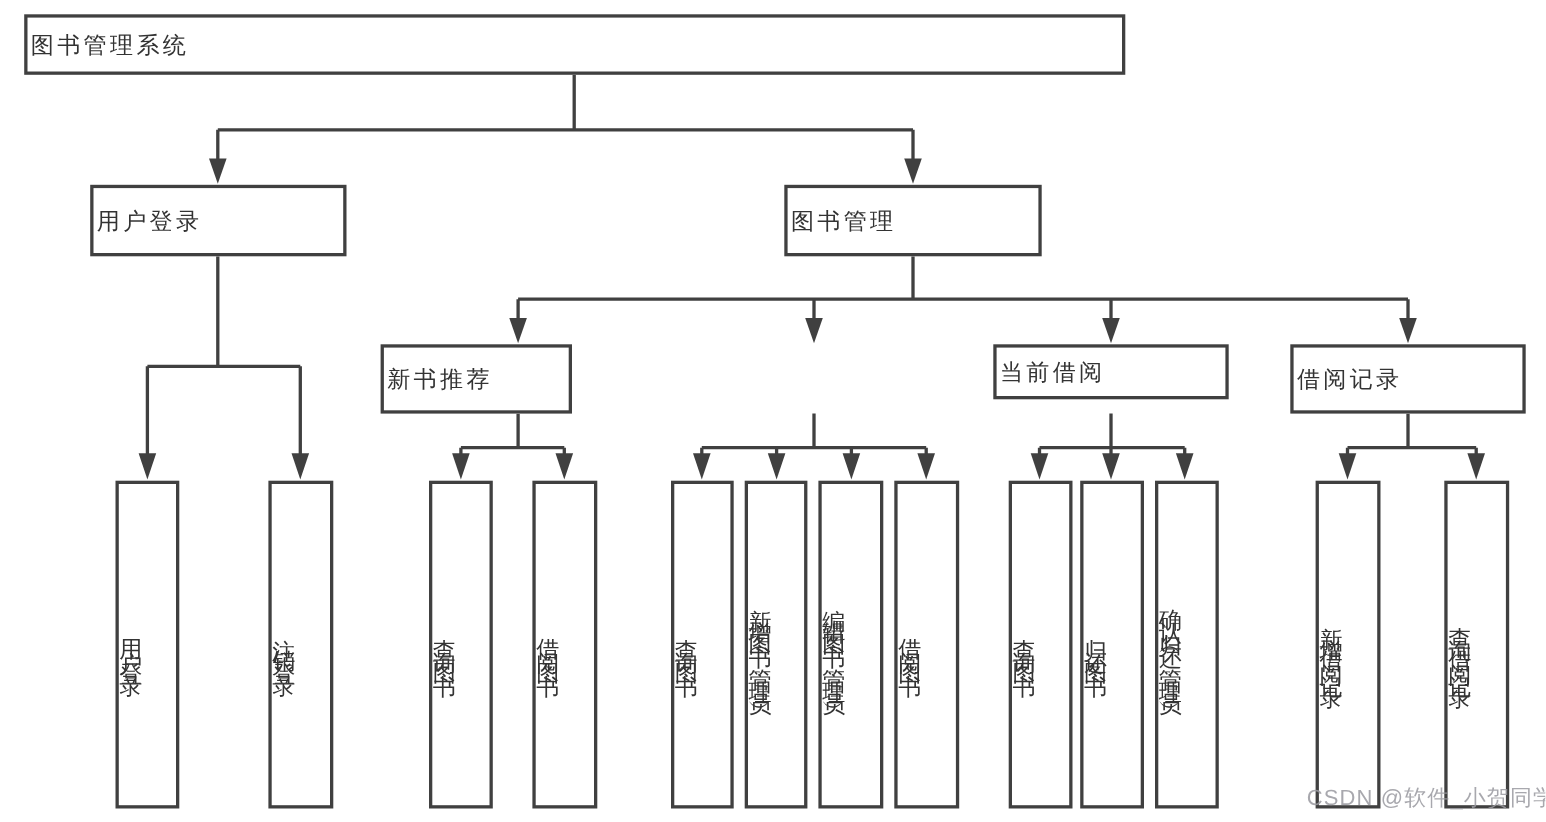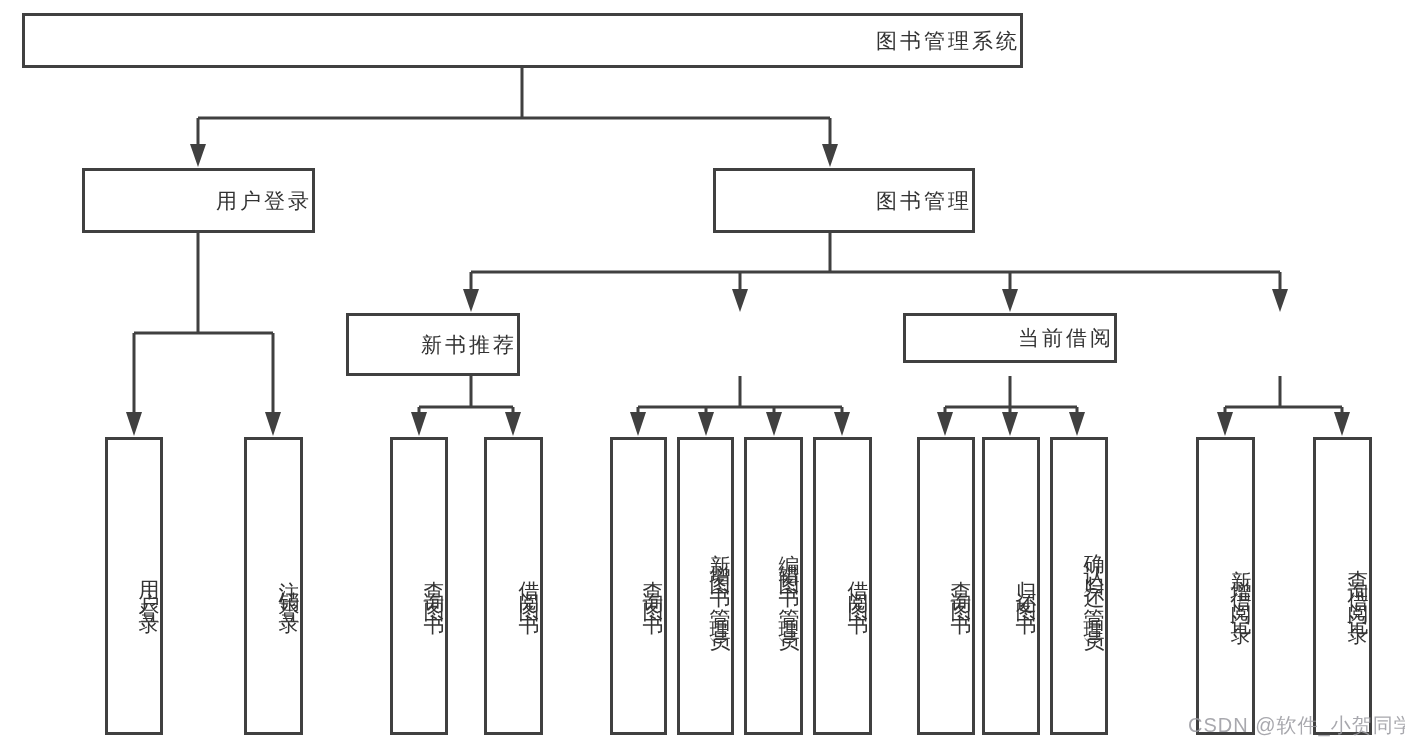--- a/index.html
+++ b/index.html
@@ -9,21 +9,21 @@
     background:#ffffff;
     font-family:"Liberation Sans","DejaVu Sans",sans-serif;
     overflow:hidden;
   }
   svg.wires{position:absolute;left:0;top:0;width:1405px;height:747px;}
   .node{
     position:absolute;
     box-sizing:border-box;
     border:3px solid #404040;
     background:#ffffff;
-    display:flex;align-items:center;justify-content:flex-end;
+    display:flex;align-items:center;justify-content:flex-start;
     color:#333333;
     z-index:2;
   }
   .node .lbl{
     font-size:21px;
     letter-spacing:3px;
     white-space:nowrap;
     text-indent:3px; 
   }
   .node.leaf .lbl{
@@ -100,29 +100,32 @@
     </g>
   </svg>
 
   <div class="node" style="left:22px;top:13px;width:1001px;height:55px">
     <span class="lbl">图书管理系统</span>
   </div>
 
   <div class="node" style="left:82px;top:168px;width:233px;height:65px">
     <span class="lbl">用户登录</span>
   </div>
-  <div class="node" style="left:713px;top:168px;width:262px;height:65px">
+  <div class="node" style="left:713px;top:168px;width:234px;height:65px">
     <span class="lbl">图书管理</span>
   </div>
 
   <div class="node" style="left:346px;top:313px;width:174px;height:63px">
     <span class="lbl">新书推荐</span>
   </div>
   <div class="node" style="left:903px;top:313px;width:214px;height:50px">
     <span class="lbl">当前借阅</span>
+  </div>
+  <div class="node" style="left:1173px;top:313px;width:214px;height:63px">
+    <span class="lbl">借阅记录</span>
   </div>
 
   <div class="node leaf" style="left:105px;top:437px;width:58px;height:298px">
     <span class="lbl">用户登录</span>
   </div>
   <div class="node leaf" style="left:244px;top:437px;width:59px;height:298px">
     <span class="lbl">注销登录</span>
   </div>
 
   <div class="node leaf" style="left:390px;top:437px;width:58px;height:298px">

